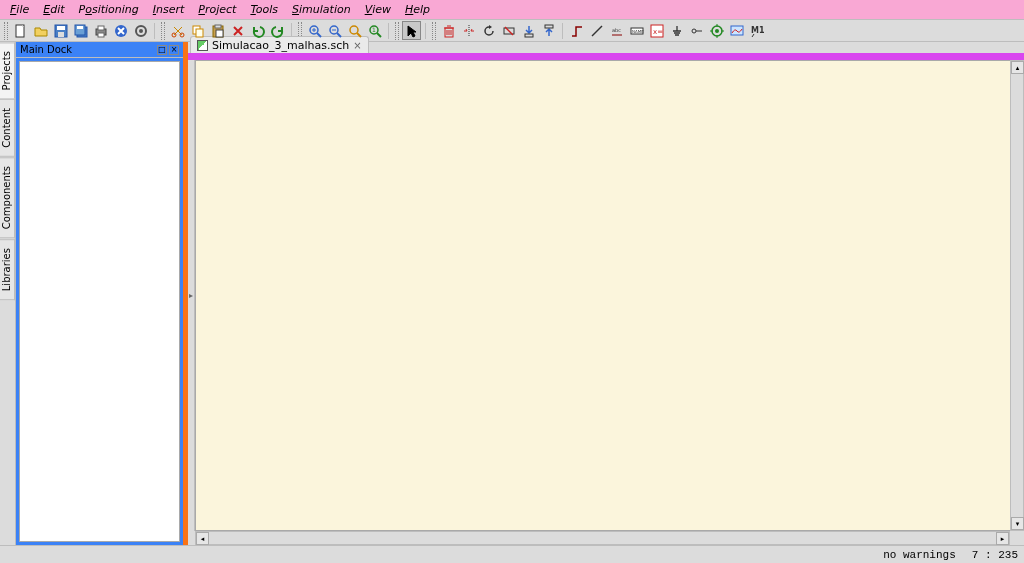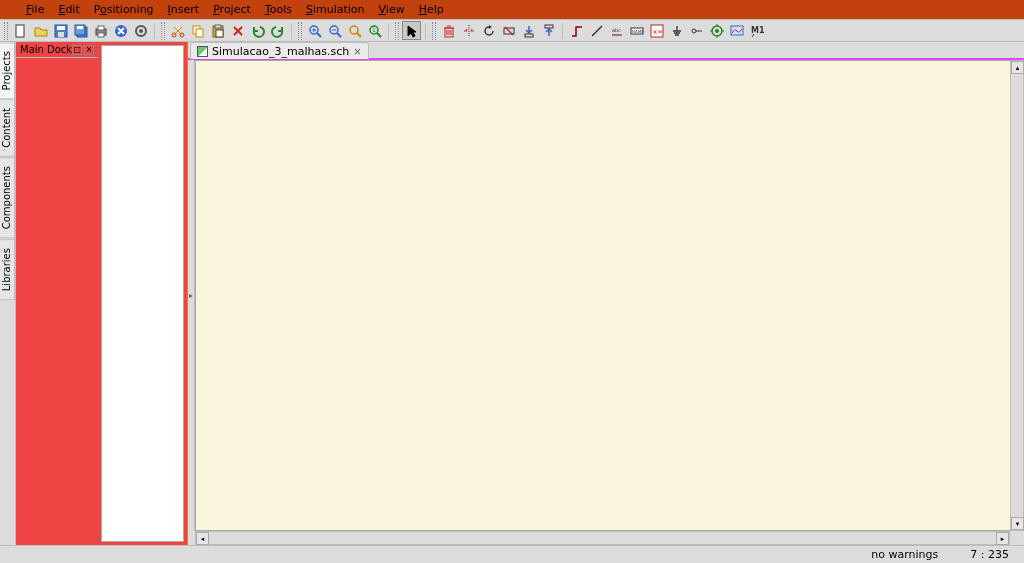--- a/index.html
+++ b/index.html
@@ -12,25 +12,26 @@
       overflow: hidden;
       display: flex;
       flex-direction: column;
       color: #000;
     }
 
     
     .menubar {
       display: flex;
       gap: 2px;
-      padding: 2px 20px;
-      background: #c2410c;
+      padding: 2px 4px;
+      background: #f9a8d4;
       border-bottom: 1px solid #bdbdbd;
       height: 20px;
       align-items: center;
+      font-style: italic;
     }
     .menubar .item {
       padding: 1px 6px;
       cursor: default;
     }
     .menubar .item .ul { text-decoration: underline; }
 
     
     .toolbar {
       display: flex;
@@ -93,22 +94,23 @@
       cursor: pointer;
       font-size: 10px;
       text-align: center;
     }
     .vtab.active { background: #f4f4f4; }
 
     
     .dock {
       width: 172px;
       display: flex;
-      border-right: 1px solid #f97316;
-      background: #ef4444;
+      flex-direction: column;
+      border-right: 5px solid #f97316;
+      background: #3b82f6;
     }
     .dock-title {
       display: flex;
       align-items: center;
       justify-content: space-between;
       padding: 1px 4px;
       font-size: 10px;
       border-bottom: 1px solid #bdbdbd;
       height: 16px;
     }
@@ -147,23 +149,23 @@
 
     
     .canvas-area {
       flex: 1;
       display: flex;
       flex-direction: column;
       min-width: 0;
     }
     .tabbar {
       display: flex;
-      align-items: flex-start;
+      align-items: flex-end;
       height: 18px;
-      border-bottom: 2px solid #d946ef;
+      border-bottom: 7px solid #d946ef;
       background: #dcdcdc;
       padding-left: 2px;
       gap: 0;
     }
     .doc-tab {
       display: flex;
       align-items: center;
       gap: 4px;
       padding: 1px 6px;
       border: 1px solid #bdbdbd;
@@ -236,23 +238,24 @@
     .hscroll-corner { width: 14px; background: #dcdcdc; }
 
     
     .statusbar {
       height: 18px;
       background: #dcdcdc;
       border-top: 1px solid #bdbdbd;
       display: flex;
       justify-content: flex-end;
       align-items: center;
-      gap: 32px;
-      padding: 0 15px;
+      gap: 16px;
+      padding: 0 6px;
       font-size: 11px;
+      font-family: Liberation Mono, monospace;
     }
     .statusbar .cell { text-align: right; }
 
     svg { display: block; }
   </style>
 </head>
 <body>
 
 <div class="menubar">
   <div class="item"><span class="ul">F</span><span>ile</span></div>

